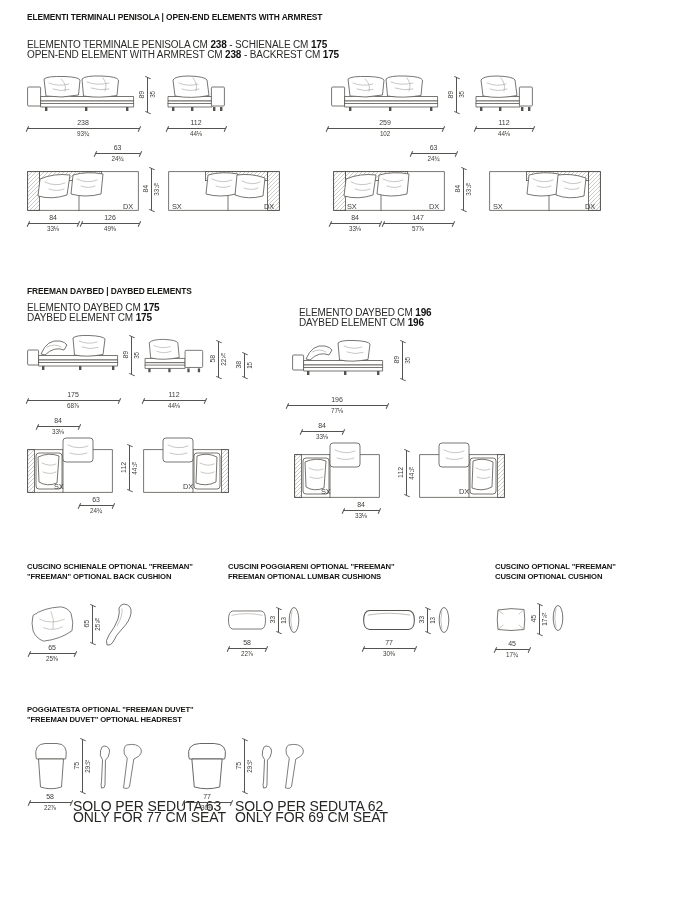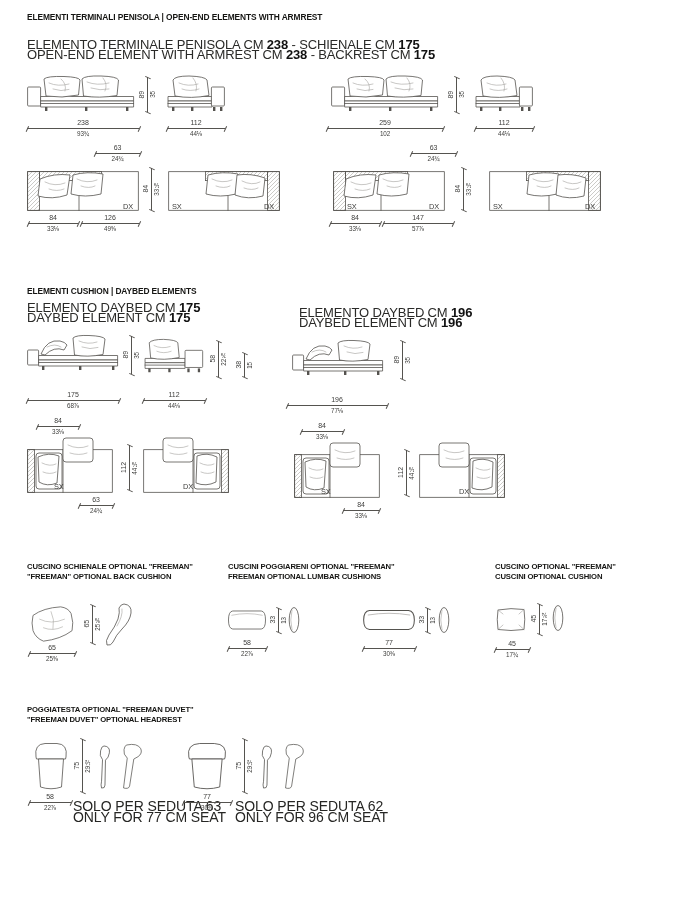--- a/index.html
+++ b/index.html
@@ -1,21 +1,21 @@
 <!DOCTYPE html>
 <html><head>
 <meta charset="utf-8">
 <style>
 *{margin:0;padding:0;box-sizing:border-box}
 html,body{background:#fff}
 #page{position:relative;width:678px;height:913px;background:#fff;overflow:hidden;
   font-family:"Liberation Sans","DejaVu Sans",sans-serif;color:#1d1d1b}
 .abs{position:absolute}
 .hdr{position:absolute;font-weight:700;font-size:8.4px;letter-spacing:-0.1px;white-space:nowrap;color:#151513}
-.tt{position:absolute;font-size:13px;line-height:10.4px;white-space:nowrap;letter-spacing:-0.15px;color:#2a2a28}
+.tt{position:absolute;font-size:10px;line-height:10.4px;white-space:nowrap;letter-spacing:-0.15px;color:#2a2a28}
 .tt b{font-weight:700;color:#111}
 .bt{position:absolute;font-weight:700;font-size:7.7px;line-height:10.4px;white-space:nowrap;letter-spacing:-0.15px;color:#151513}
 .note{position:absolute;font-size:14px;line-height:10.6px;letter-spacing:-0.1px;white-space:nowrap;color:#262624}
 .dimh{position:absolute;display:flex;flex-direction:column;align-items:center;color:#3d3d3b}
 .dimh .cm{font-size:7px;line-height:7.5px;letter-spacing:-0.1px}
 .dimh .bar{align-self:stretch;height:0;border-top:0.9px solid #55534f;margin:1.5px 0 1px;position:relative}
 .dimh .bar::before,.dimh .bar::after{content:"";position:absolute;top:-3px;width:1px;height:5.5px;background:#55534f;transform:rotate(25deg)}
 .dimh .bar::before{left:-0.5px}.dimh .bar::after{right:-0.5px}
 .dimh .in{font-size:6.3px;line-height:7px;letter-spacing:-0.1px}
 .dimv{position:absolute;display:flex;align-items:center;color:#3d3d3b}
@@ -218,21 +218,21 @@
         <span class="bar"></span>
         <span class="in">33⅛</span>
     </div>
     <div class="dimh" style="left:56px;top:174px;width:70px">
       <span class="cm">147</span>
         <span class="bar"></span>
         <span class="in">57⅞</span>
     </div>
   </div>
 
-  <div class="hdr" style="left:27px;top:286px">ELEMENTI CUSHION | DAYBED ELEMENTS</div>
+  <div class="hdr" style="left:27px;top:286px">FREEMAN DAYBED | DAYBED ELEMENTS</div>
 
   <div class="abs" style="left:27px;top:295px;width:256px;height:262px">
     <div class="tt" style="left:0;top:8px">
       <div><span>ELEMENTO DAYBED CM </span><b>175</b></div>
       <div><span>DAYBED ELEMENT CM </span><b>175</b></div>
     </div>
     <svg style="left:0;top:38px" width="92" height="44" viewBox="0 0 92 44">
       <rect class="f" x="0.6" y="17" width="11" height="15" rx="1"></rect>
       <rect class="f" x="11.6" y="22.5" width="79" height="4.5"></rect>
       <rect class="f" x="11.6" y="27" width="79" height="6"></rect>
@@ -527,17 +527,17 @@
     <svg style="left:252px;top:38px" width="28" height="51" viewBox="0 0 30 52">
       <path class="f" d="M10 3 Q22 0.5 25.5 7 Q27.5 12 22.5 15.5 L18 18 L13.5 47 Q12.5 50.5 7 49 L11 17 Q6.5 13 7.5 8 Q8 4.5 10 3 Z"></path>
     </svg>
     <div class="dimh" style="left:156px;top:90px;width:48px">
       <span class="cm">77</span>
         <span class="bar"></span>
         <span class="in">30⅜</span>
     </div>
     <div class="note" style="left:208px;top:98px">
       <div>SOLO PER SEDUTA 62</div>
-      <div>ONLY FOR 96 CM SEAT</div>
+      <div>ONLY FOR 69 CM SEAT</div>
     </div>
   </div>
 
 </div>
 
 </body></html>

